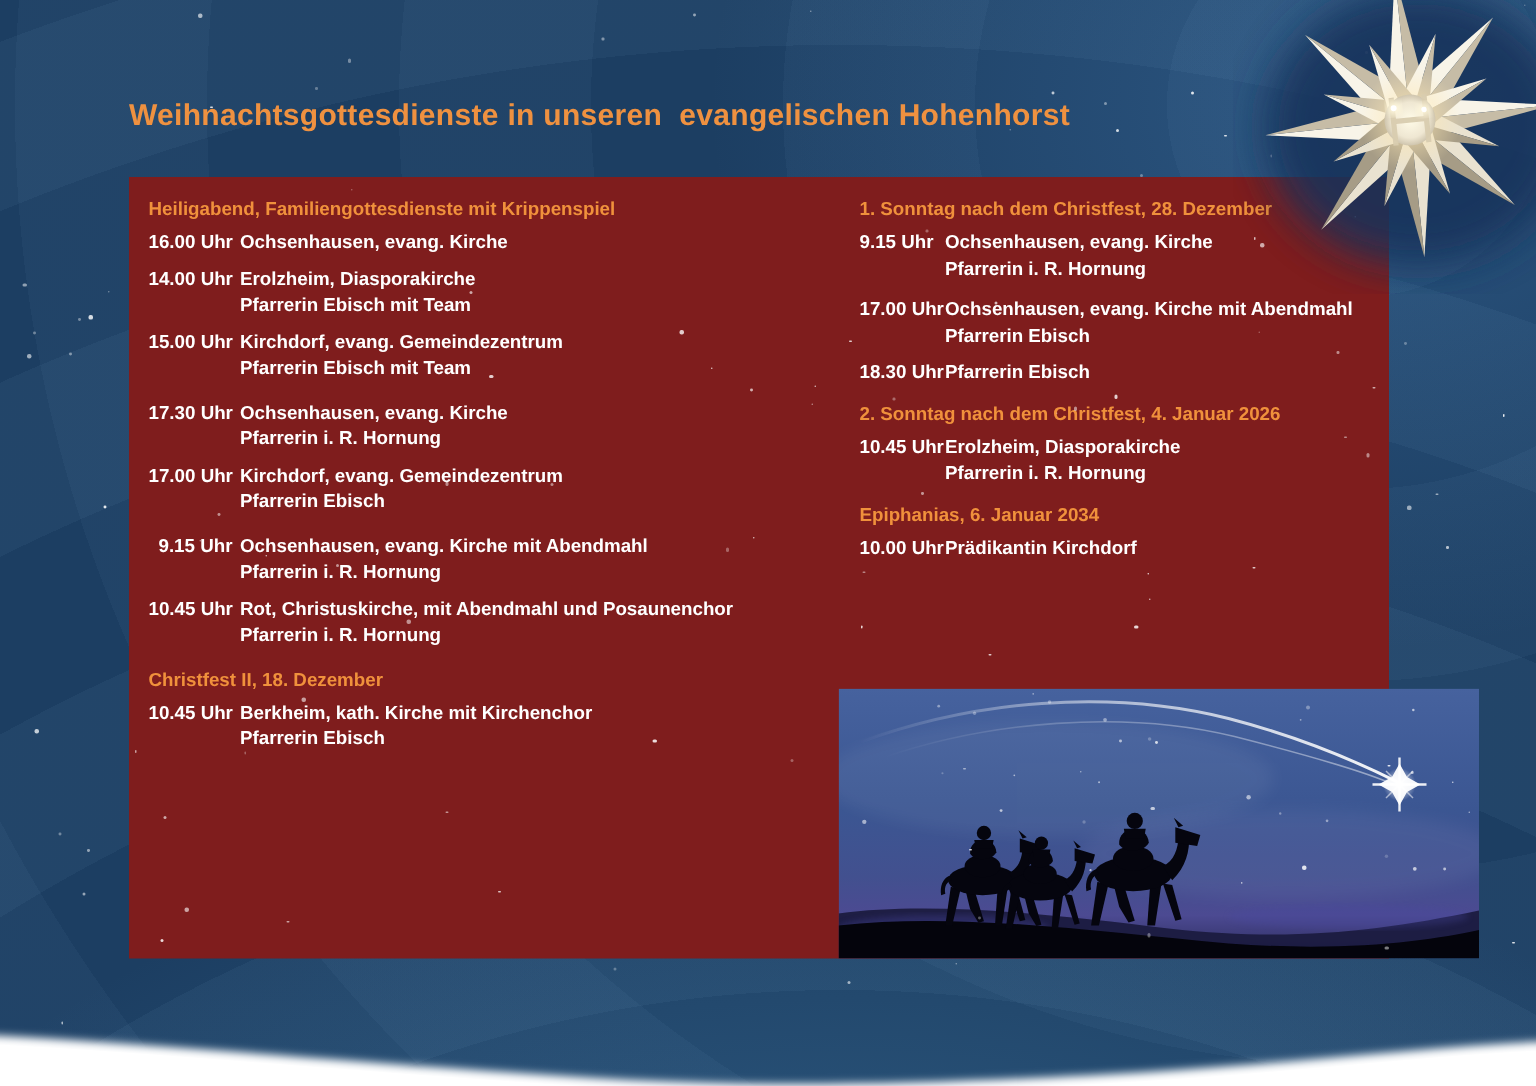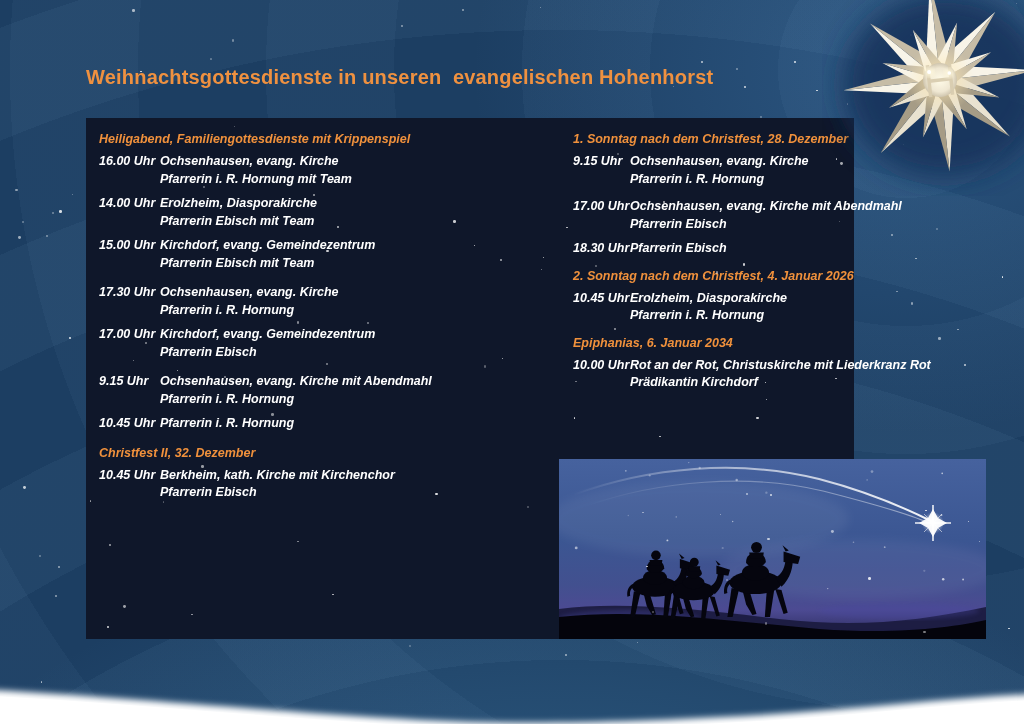--- a/index.html
+++ b/index.html
@@ -26,39 +26,39 @@
   .stars-layer{position:absolute;inset:0;z-index:3;pointer-events:none;}
   .star-dot{position:absolute;background:#fff;border-radius:50%;}
 
   .page-title{
     position:absolute;left:86px;top:66px;z-index:4;
     font-size:20px;font-weight:700;color:#ef9140;letter-spacing:.2px;
     white-space:pre;margin:0;
   }
 
   .panel{
-    position:absolute;left:86px;top:118px;width:768px;height:521px;
-    background:#0f172a;z-index:2;font-style:italic;
+    position:absolute;left:86px;top:118px;width:840px;height:521px;
+    background:#7f1d1d;z-index:2;
   }
   .col{position:absolute;top:13px;}
   .col-left{left:13px;width:458px;}
   .col-right{left:487px;width:406px;}
 
   .schedule-section{margin-bottom:12px;}
   .col-right .schedule-section{margin-bottom:10px;}
   .section-heading{
     color:#f0913c;font-size:12.5px;font-weight:700;line-height:17px;
     margin:0 0 5px 0;
   }
   .service-entry{
     display:grid;grid-template-columns:56px 1fr;column-gap:5px;
     margin-bottom:7px;color:#ffffff;font-size:12.5px;font-weight:600;line-height:17.5px;
   }
   .col-right .service-entry{grid-template-columns:50px 1fr;column-gap:7px;}
-  .service-time{text-align:left;white-space:nowrap;}
+  .service-time{text-align:right;white-space:nowrap;}
   .col-right .service-time{text-align:left;}
 
   .scene-wrap{position:absolute;left:473px;top:341px;width:427px;height:180px;overflow:hidden;}
   .star-wrap{position:absolute;left:815px;top:-45px;width:250px;height:250px;z-index:5;pointer-events:none;}
   .snow-wrap{position:absolute;left:0;bottom:-12px;width:1024px;height:110px;z-index:6;pointer-events:none;}
 </style>
 </head>
 <body>
 
 <div class="bg-glow one"></div>
@@ -179,21 +179,20 @@
 <h1 class="page-title">Weihnachtsgottesdienste in unseren  evangelischen Hohenhorst</h1>
 
 <div class="panel">
   <div class="col col-left">
       <div class="schedule-section">
         <div class="section-heading">Heiligabend, Familiengottesdienste mit Krippenspiel</div>
         <div class="service-entry">
           <div class="service-time">16.00 Uhr</div>
           <div class="service-text">
             <div class="service-location">Ochsenhausen, evang. Kirche</div>
-            <div class="service-minister">Pfarrerin i. R. Hornung mit Team</div>
           </div>
         </div>
         <div class="service-entry">
           <div class="service-time">14.00 Uhr</div>
           <div class="service-text">
             <div class="service-location">Erolzheim, Diasporakirche</div>
             <div class="service-minister">Pfarrerin Ebisch mit Team</div>
           </div>
         </div>
         <div class="service-entry">
@@ -224,26 +223,27 @@
         <div class="service-entry">
           <div class="service-time">9.15 Uhr</div>
           <div class="service-text">
             <div class="service-location">Ochsenhausen, evang. Kirche mit Abendmahl</div>
             <div class="service-minister">Pfarrerin i. R. Hornung</div>
           </div>
         </div>
         <div class="service-entry">
           <div class="service-time">10.45 Uhr</div>
           <div class="service-text">
+            <div class="service-location">Rot, Christuskirche, mit Abendmahl und Posaunenchor</div>
             <div class="service-minister">Pfarrerin i. R. Hornung</div>
           </div>
         </div>
       </div>
       <div class="schedule-section">
-        <div class="section-heading">Christfest II, 32. Dezember</div>
+        <div class="section-heading">Christfest II, 18. Dezember</div>
         <div class="service-entry">
           <div class="service-time">10.45 Uhr</div>
           <div class="service-text">
             <div class="service-location">Berkheim, kath. Kirche mit Kirchenchor</div>
             <div class="service-minister">Pfarrerin Ebisch</div>
           </div>
         </div>
       </div>
     </div>
   <div class="col col-right">
@@ -280,21 +280,20 @@
             <div class="service-location">Erolzheim, Diasporakirche</div>
             <div class="service-minister">Pfarrerin i. R. Hornung</div>
           </div>
         </div>
       </div>
       <div class="schedule-section">
         <div class="section-heading">Epiphanias, 6. Januar 2034</div>
         <div class="service-entry">
           <div class="service-time">10.00 Uhr</div>
           <div class="service-text">
-            <div class="service-location">Rot an der Rot, Christuskirche mit Liederkranz Rot</div>
             <div class="service-minister">Prädikantin Kirchdorf</div>
           </div>
         </div>
       </div>
     </div>
 
   <div class="scene-wrap">
     <svg width="427" height="180" viewBox="0 0 427 180">
       <defs>
         <linearGradient id="skyG" x1="0" y1="0" x2="0" y2="1">

